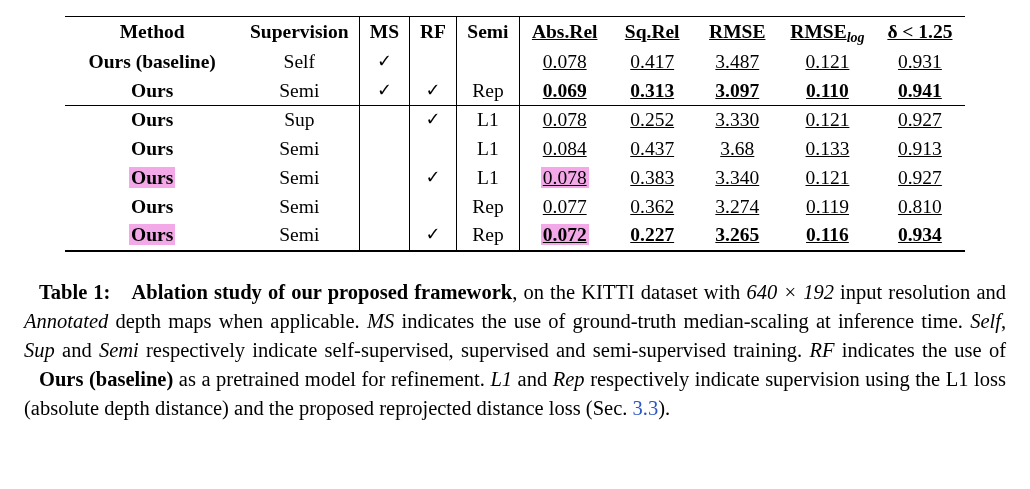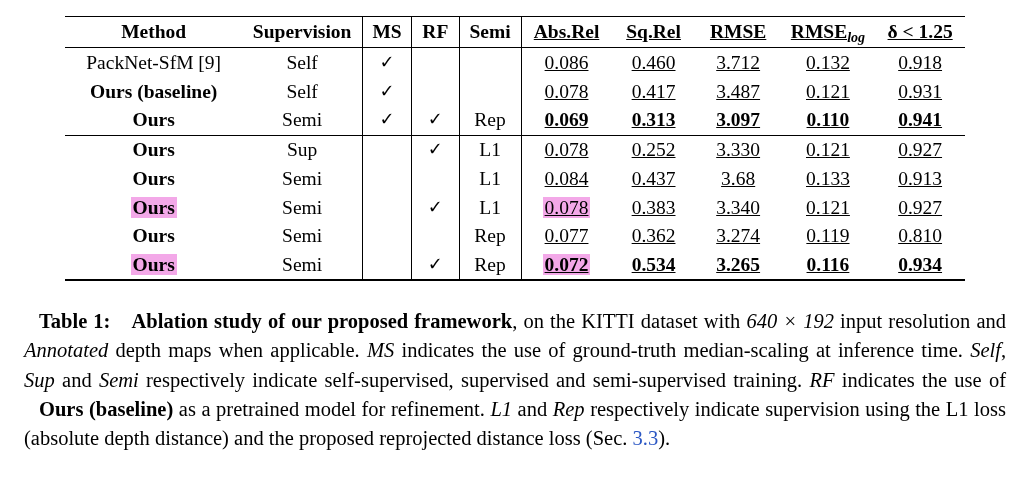--- a/index.html
+++ b/index.html
@@ -110,32 +110,20 @@
           <th class="rf">RF</th>
           <th class="loss">Semi</th>
           <th class="metric absrel">Abs.Rel</th>
           <th class="metric">Sq.Rel</th>
           <th class="metric">RMSE</th>
           <th class="metric"><span>RMSE</span><span class="sub">log</span></th>
           <th class="metric">δ &lt; 1.25</th>
         </tr>
       </thead>
       <tbody id="tbody-g1">
-          <tr class="rule-mid">
-            <td class="method">PackNet-SfM [9]</td>
-            <td class="sup">Self</td>
-            <td class="ms check">✓</td>
-            <td class="rf check"></td>
-            <td class="loss"></td>
-            <td class="metric absrel">0.086</td>
-            <td class="metric">0.460</td>
-            <td class="metric">3.712</td>
-            <td class="metric">0.132</td>
-            <td class="metric">0.918</td>
-          </tr>
           <tr>
             <td class="method bold">Ours (baseline)</td>
             <td class="sup">Self</td>
             <td class="ms check">✓</td>
             <td class="rf check"></td>
             <td class="loss"></td>
             <td class="metric absrel">0.078</td>
             <td class="metric">0.417</td>
             <td class="metric">3.487</td>
             <td class="metric">0.121</td>
@@ -203,21 +191,21 @@
             <td class="metric">0.119</td>
             <td class="metric">0.810</td>
           </tr>
           <tr class="rule-bot">
             <td class="method"><span class="hl bold">Ours</span></td>
             <td class="sup">Semi</td>
             <td class="ms check"></td>
             <td class="rf check">✓</td>
             <td class="loss">Rep</td>
             <td class="metric absrel"><span class="hl bold">0.072</span></td>
-            <td class="metric bold">0.534</td>
+            <td class="metric bold">0.227</td>
             <td class="metric bold">3.265</td>
             <td class="metric bold">0.116</td>
             <td class="metric bold">0.934</td>
           </tr>
         </tbody>
     </table>
   </div>
 
   <div class="caption">
     <span class="b">Table 1:</span>

